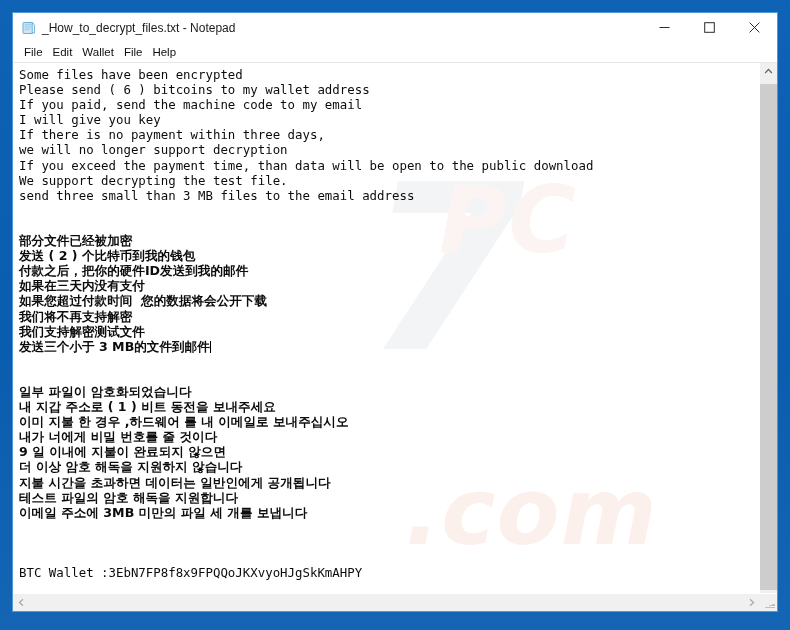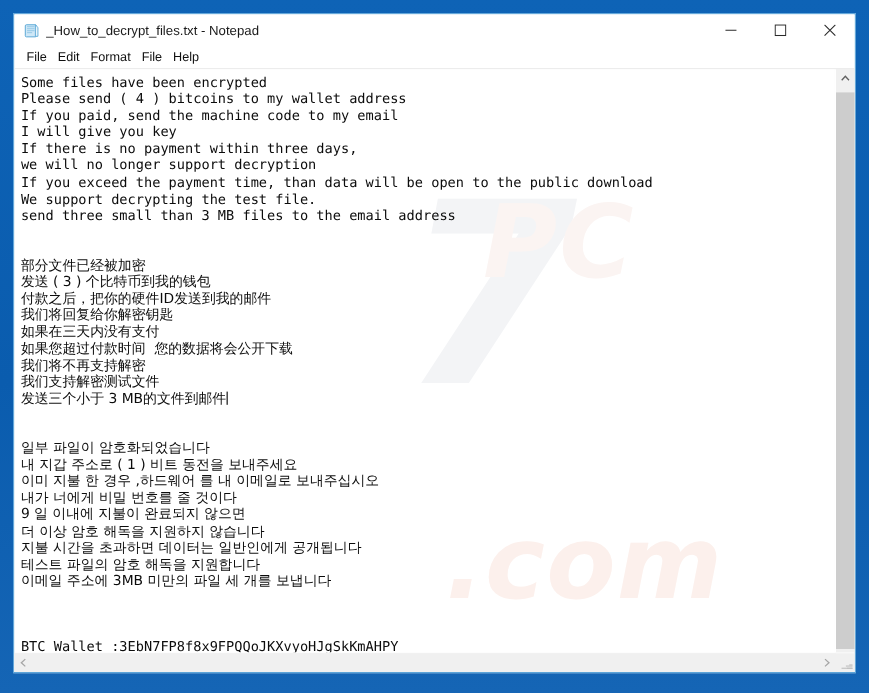--- a/index.html
+++ b/index.html
@@ -167,20 +167,21 @@
     font-size: 12.4px;
     line-height: 15.1px;
     color: #0c0c0c;
     white-space: pre;
     height: 15.1px;
   }
   .ln.cjk {
     font-family: "DejaVu Sans", sans-serif;
     font-size: 12.6px;
     line-height: 15.1px;
+    font-weight: bold;
   }
   .ln.blank { color: transparent; }
   .caret {
     display: inline-block;
     width: 1px;
     height: 12px;
     background: #000;
     vertical-align: -2px;
   }
 
@@ -281,47 +282,46 @@
           <svg width="11" height="11" viewBox="0 0 11 11">
               <path d="M0.6 0.6 L10.4 10.4 M10.4 0.6 L0.6 10.4" stroke="#2b2b2b" stroke-width="1"></path>
             </svg>
         </div>
       </div>
     </div>
 
     <div class="menubar">
       <span class="menu-item">File</span>
       <span class="menu-item">Edit</span>
-      <span class="menu-item">Format</span>
+      <span class="menu-item">Wallet</span>
       <span class="menu-item">File</span>
       <span class="menu-item">Help</span>
     </div>
 
     <div class="body-row">
 
       <div class="text-area">
         <div class="wm wm-logo">7</div>
         <div class="wm wm-pc">PC</div>
         <div class="wm wm-dotcom">.com</div>
         <div class="text-content" id="doc-lines">
             <div class="ln">Some files have been encrypted</div>
-            <div class="ln">Please send ( 4 ) bitcoins to my wallet address</div>
+            <div class="ln">Please send ( 6 ) bitcoins to my wallet address</div>
             <div class="ln">If you paid, send the machine code to my email</div>
             <div class="ln">I will give you key</div>
             <div class="ln">If there is no payment within three days,</div>
             <div class="ln">we will no longer support decryption</div>
             <div class="ln">If you exceed the payment time, than data will be open to the public download</div>
             <div class="ln">We support decrypting the test file.</div>
             <div class="ln">send three small than 3 MB files to the email address</div>
             <div class="ln blank">&nbsp;</div>
             <div class="ln blank">&nbsp;</div>
             <div class="ln cjk">部分文件已经被加密</div>
-            <div class="ln cjk">发送 ( 3 ) 个比特币到我的钱包</div>
+            <div class="ln cjk">发送 ( 2 ) 个比特币到我的钱包</div>
             <div class="ln cjk">付款之后，把你的硬件ID发送到我的邮件</div>
-            <div class="ln cjk">我们将回复给你解密钥匙</div>
             <div class="ln cjk">如果在三天内没有支付</div>
             <div class="ln cjk">如果您超过付款时间  您的数据将会公开下载</div>
             <div class="ln cjk">我们将不再支持解密</div>
             <div class="ln cjk">我们支持解密测试文件</div>
             <div class="ln cjk">发送三个小于 3 MB的文件到邮件<span class="caret"></span></div>
             <div class="ln blank">&nbsp;</div>
             <div class="ln blank">&nbsp;</div>
             <div class="ln cjk">일부 파일이 암호화되었습니다</div>
             <div class="ln cjk">내 지갑 주소로 ( 1 ) 비트 동전을 보내주세요</div>
             <div class="ln cjk">이미 지불 한 경우 ,하드웨어 를 내 이메일로 보내주십시오</div>

